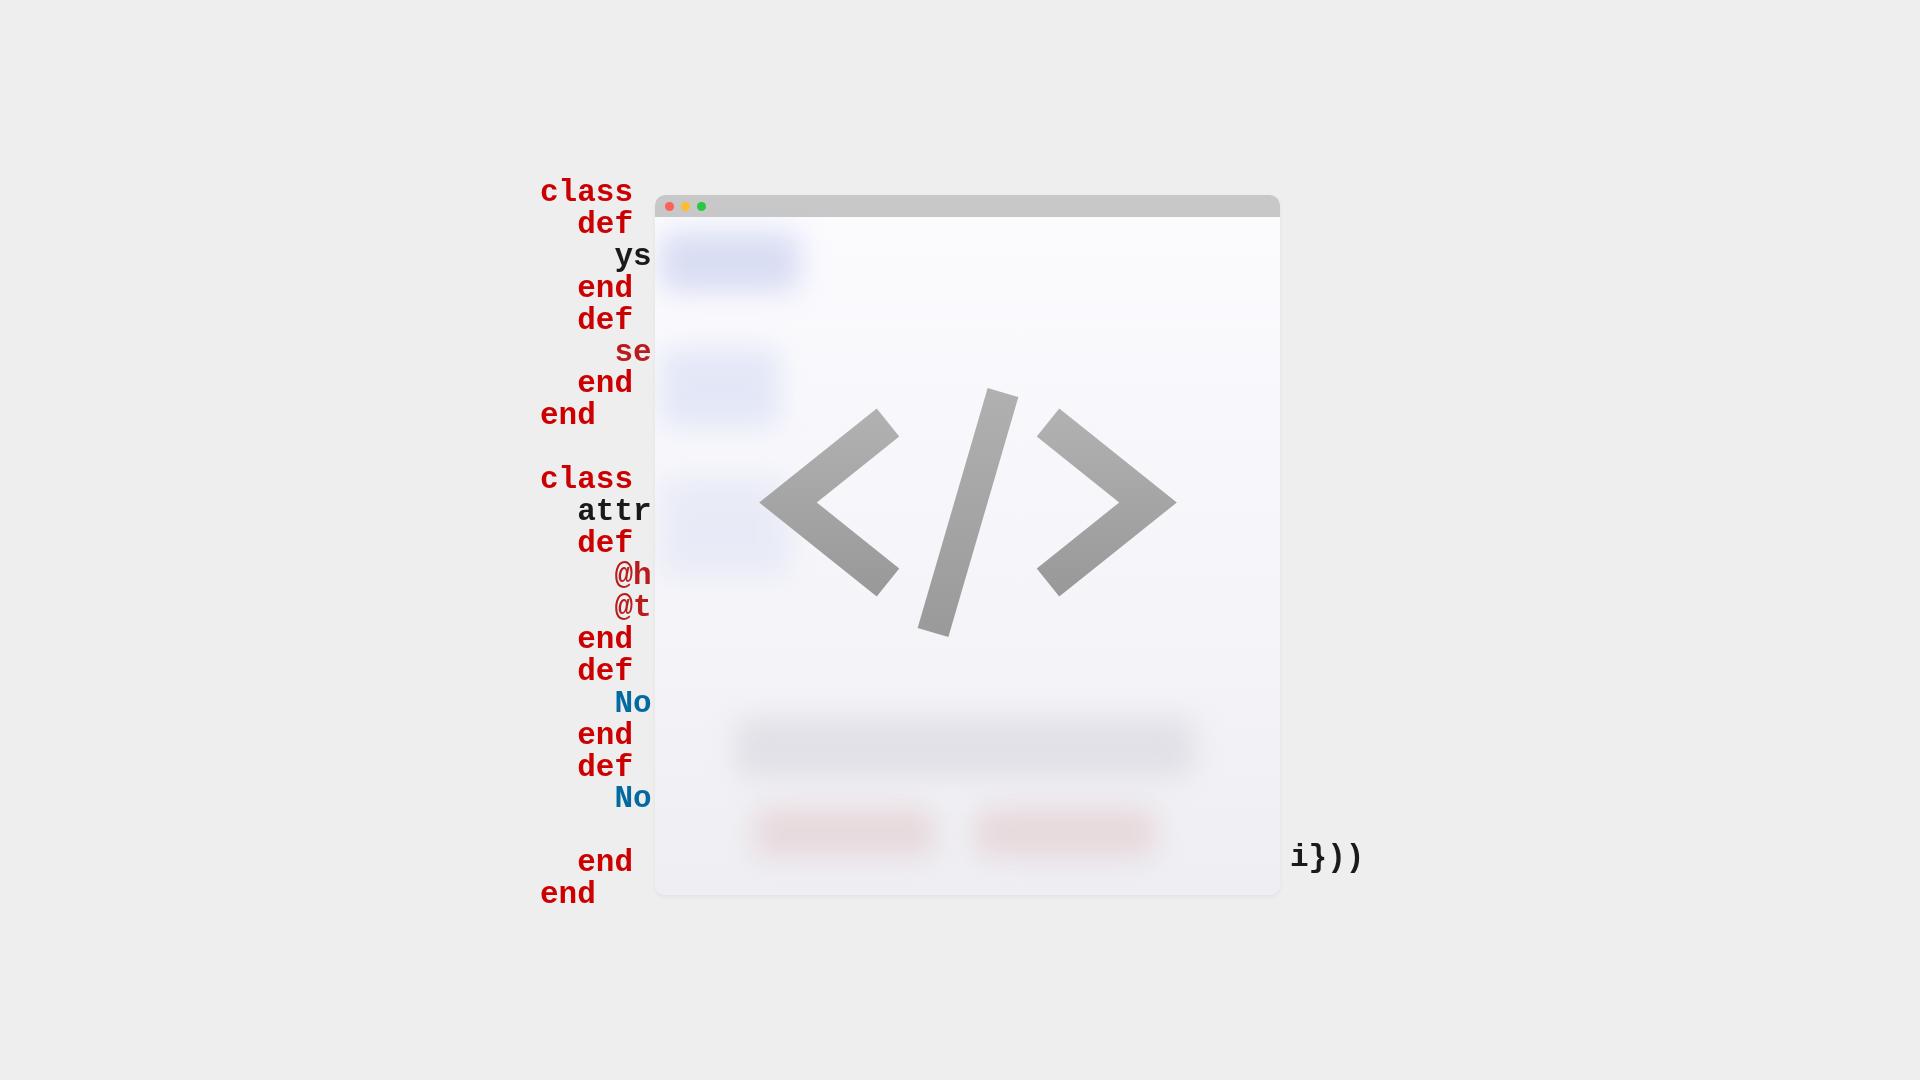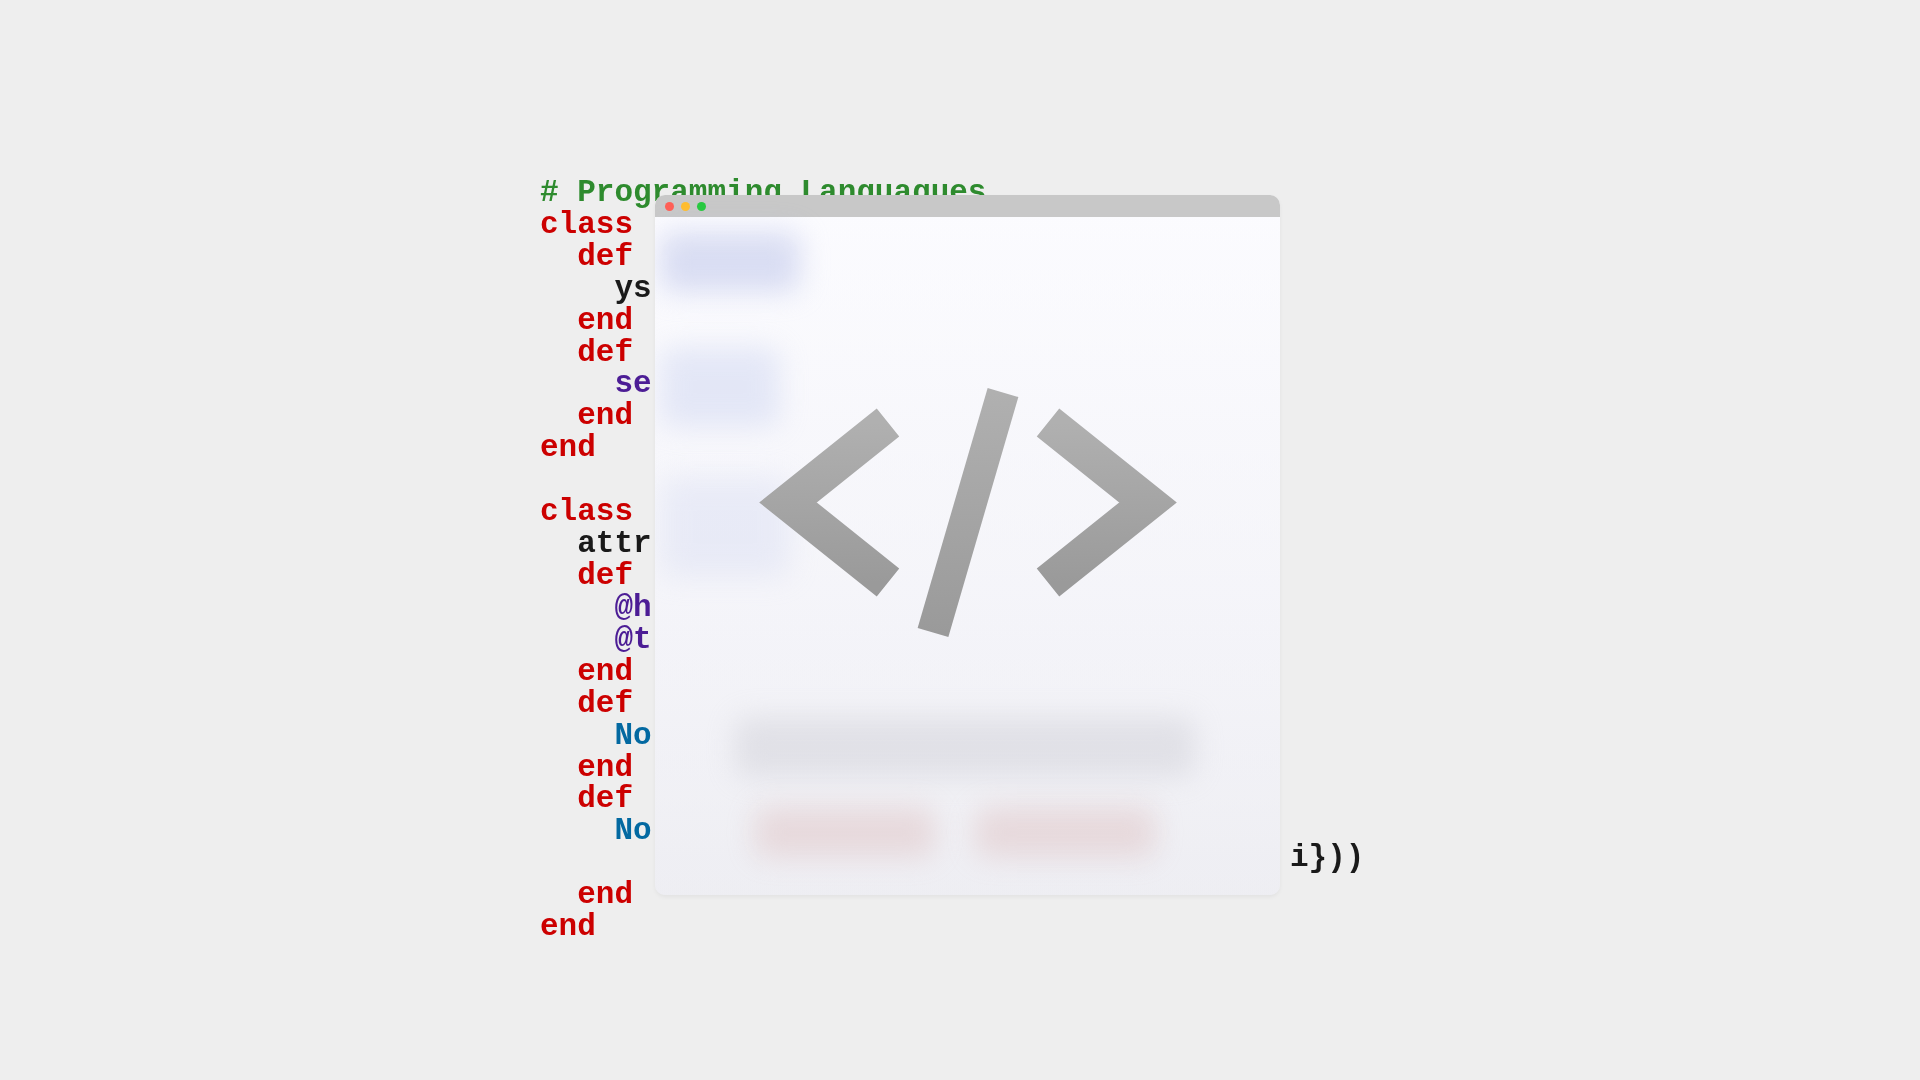--- a/index.html
+++ b/index.html
@@ -16,21 +16,21 @@
     left: 540px;
     top: 145px;
     font-size: 31px;
     line-height: 1.03;
     font-weight: bold;
     white-space: pre;
   }
   .comment { color: #2e8b2e; }
   .keyword { color: #cc0000; }
   .ident { color: #1a1a1a; }
-  .ivar { color: #4c1d95; margin-top: 8px; }
+  .ivar { color: #b91c1c; margin-top: 8px; }
   .const { color: #0369a1; }
 
   .trailing {
     position: absolute;
     left: 1290px;
     top: 840px;
     font-size: 31px;
     font-weight: bold;
     color: #1a1a1a;
     font-family: 'Consolas', 'Monaco', 'Courier New', monospace;
@@ -85,21 +85,20 @@
     position: absolute;
     left: 50%;
     top: 44%;
     transform: translate(-50%, -50%);
   }
 </style>
 </head>
 <body>
 
 <div class="code-block">
-<span class="comment"># Programming Languagues</span>
 <div id="code-lines"><span class="keyword">class</span>
   <span class="keyword">def</span>
     <span class="ident">ys</span>
   <span class="keyword">end</span>
   <span class="keyword">def</span>
     <span class="ivar">se</span>
   <span class="keyword">end</span>
 <span class="keyword">end</span>
 
 <span class="keyword">class</span>

